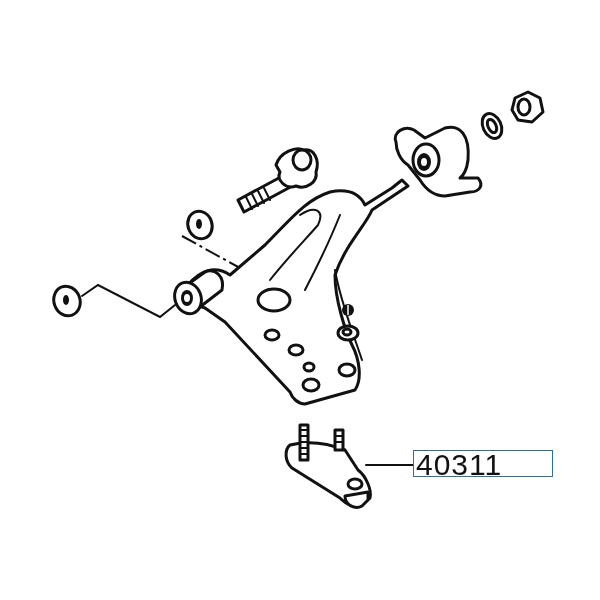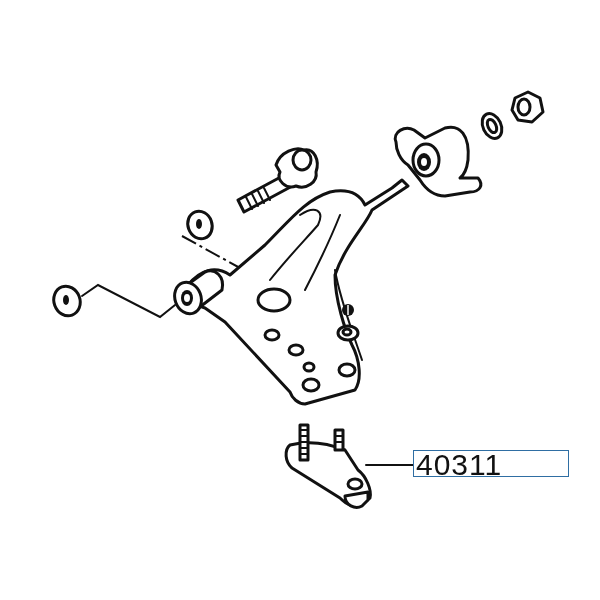--- a/index.html
+++ b/index.html
@@ -3,21 +3,21 @@
 <meta charset="utf-8">
 <style>
   html, body { margin: 0; padding: 0; background: #ffffff; }
   body { width: 600px; height: 600px; position: relative; overflow: hidden; font-family: "Liberation Sans", sans-serif; }
   svg.diagram { position: absolute; left: 0; top: 0; width: 600px; height: 600px; }
   .part { fill: #ffffff; stroke: #111111; stroke-width: 3; stroke-linejoin: round; stroke-linecap: round; }
   .thin { fill: none; stroke: #111111; stroke-width: 2; stroke-linecap: round; }
   .dash { fill: none; stroke: #111111; stroke-width: 2; stroke-dasharray: 16 4 3 4; }
   .solid-dark { fill: #111111; stroke: none; }
   .callout-box {
-    position: absolute; left: 413px; top: 450px; width: 156px; height: 27px;
+    position: absolute; left: 413px; top: 450px; width: 140px; height: 27px;
     border: 1.5px solid #2f6ea3; box-sizing: border-box;
     font-family: "Liberation Sans", sans-serif; font-size: 30px; line-height: 27px;
     color: #111111; letter-spacing: 1px; padding-left: 2px; background: transparent;
   }
 </style>
 </head>
 <body>
 
 <svg class="diagram" viewBox="0 0 600 600">
 

